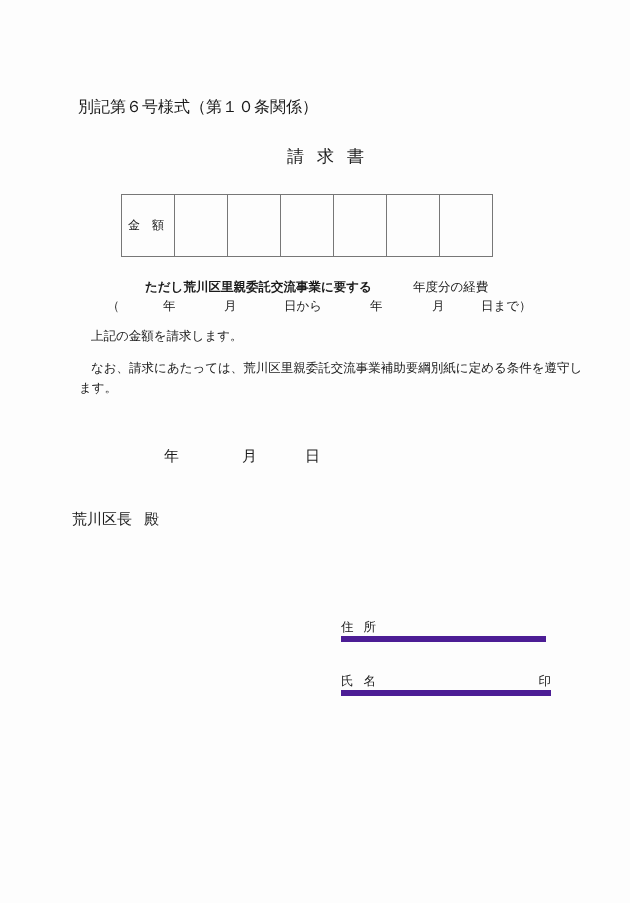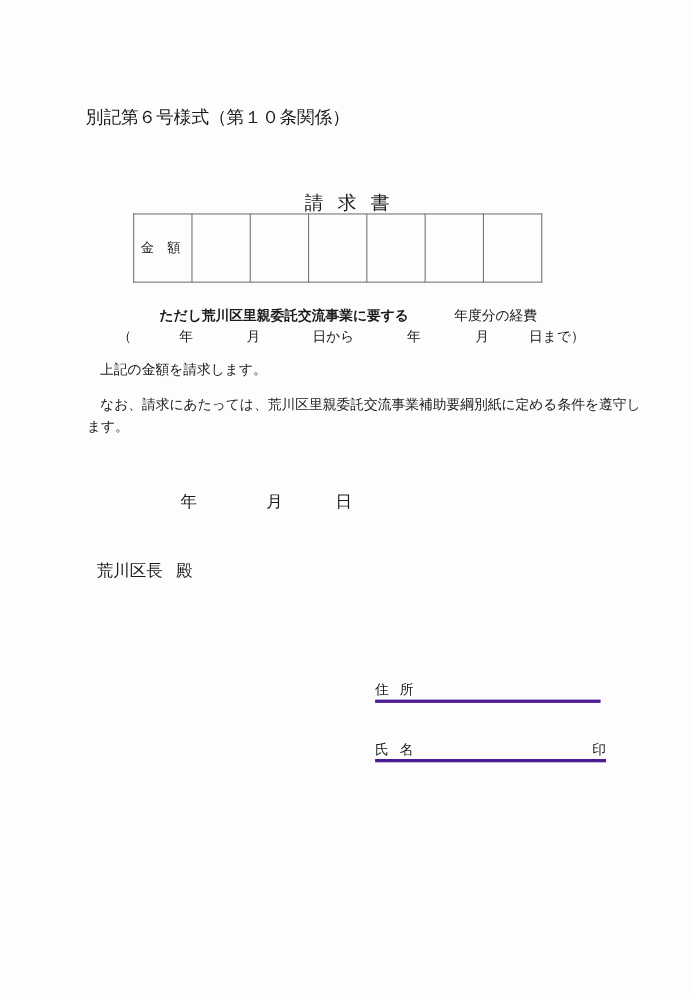--- a/index.html
+++ b/index.html
@@ -1,36 +1,36 @@
 <!DOCTYPE html>
 <html><head>
 <meta charset="utf-8">
 <style>
   html, body { margin: 0; padding: 0; background: #fdfdfd; }
   body { width: 630px; height: 903px; position: relative; overflow: hidden;
          font-family: "DejaVu Serif", "Liberation Serif", serif; color: #1a1a1a; }
   .abs { position: absolute; white-space: nowrap; }
   .form-id { left: 78px; top: 97px; font-size: 16px; }
-  .title { left: 277px; top: 145px; font-size: 17px; letter-spacing: 0; margin-top: 28px; }
+  .title { left: 287px; top: 145px; font-size: 17px; letter-spacing: 0; }
   .title span { display: inline-block; margin-right: 13px; }
   .amount-table { position: absolute; left: 121px; top: 194px; border-collapse: collapse; }
   .amount-table td { border: 1px solid #777; width: 52px; height: 61px; padding: 0; }
   .amount-table td.label { font-size: 12px; text-align: left; }
   .amount-table td.label span { margin: 0 6px; }
   .line { font-size: 12.5px; }
   .purpose { left: 145px; top: 279px; font-weight: bold; }
   .fy { left: 413px; top: 279px; }
   .period span { position: absolute; font-size: 12.5px; white-space: nowrap; }
   .body1 { left: 91px; top: 328px; }
   .body2 { left: 91px; top: 360px; }
   .body3 { left: 79px; top: 380px; }
   .date span { position: absolute; font-size: 15px; top: 447px; }
-  .addressee { left: 88px; top: 510px; font-size: 15px; }
+  .addressee { left: 72px; top: 510px; font-size: 15px; }
   .addressee span { margin-left: 12px; }
-  .sig-row { position: absolute; left: 341px; font-size: 12.5px; border-bottom: 3px solid #4c1d95; height: 17px; }
+  .sig-row { position: absolute; left: 341px; font-size: 12.5px; border-bottom: 6px solid #4c1d95; height: 17px; }
   .sig-row .lbl span { display: inline-block; margin-right: 10px; }
   .sig-addr { top: 619px; width: 205px; }
   .sig-name { top: 673px; width: 210px; }
   .seal { position: absolute; right: 0; top: 0; }
 </style>
 </head>
 <body>
 
 <div class="abs form-id">別記第６号様式（第１０条関係）</div>
 

